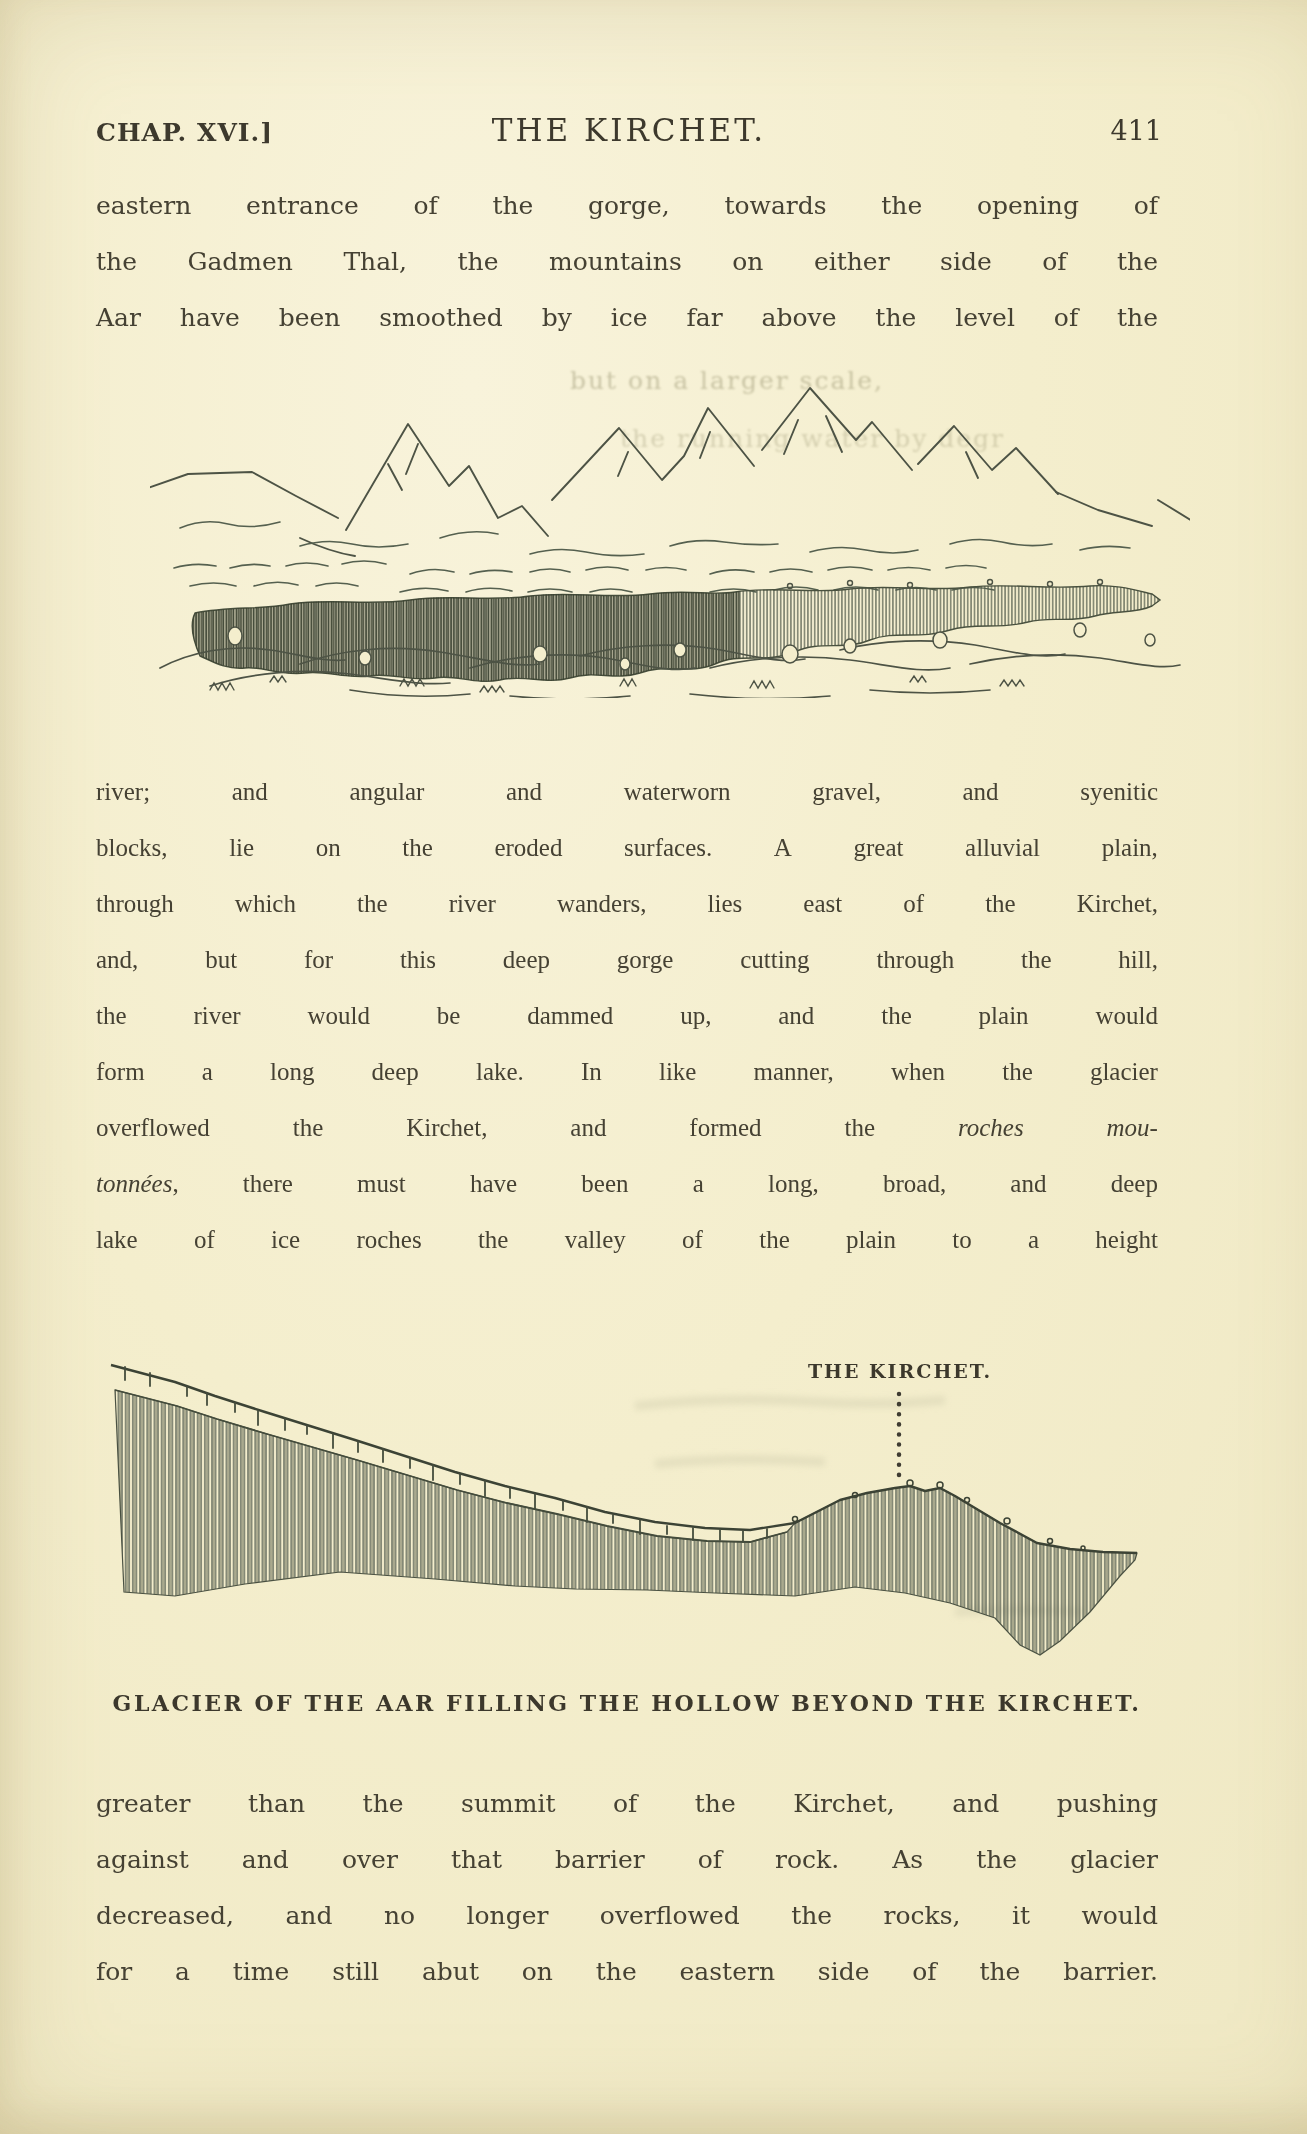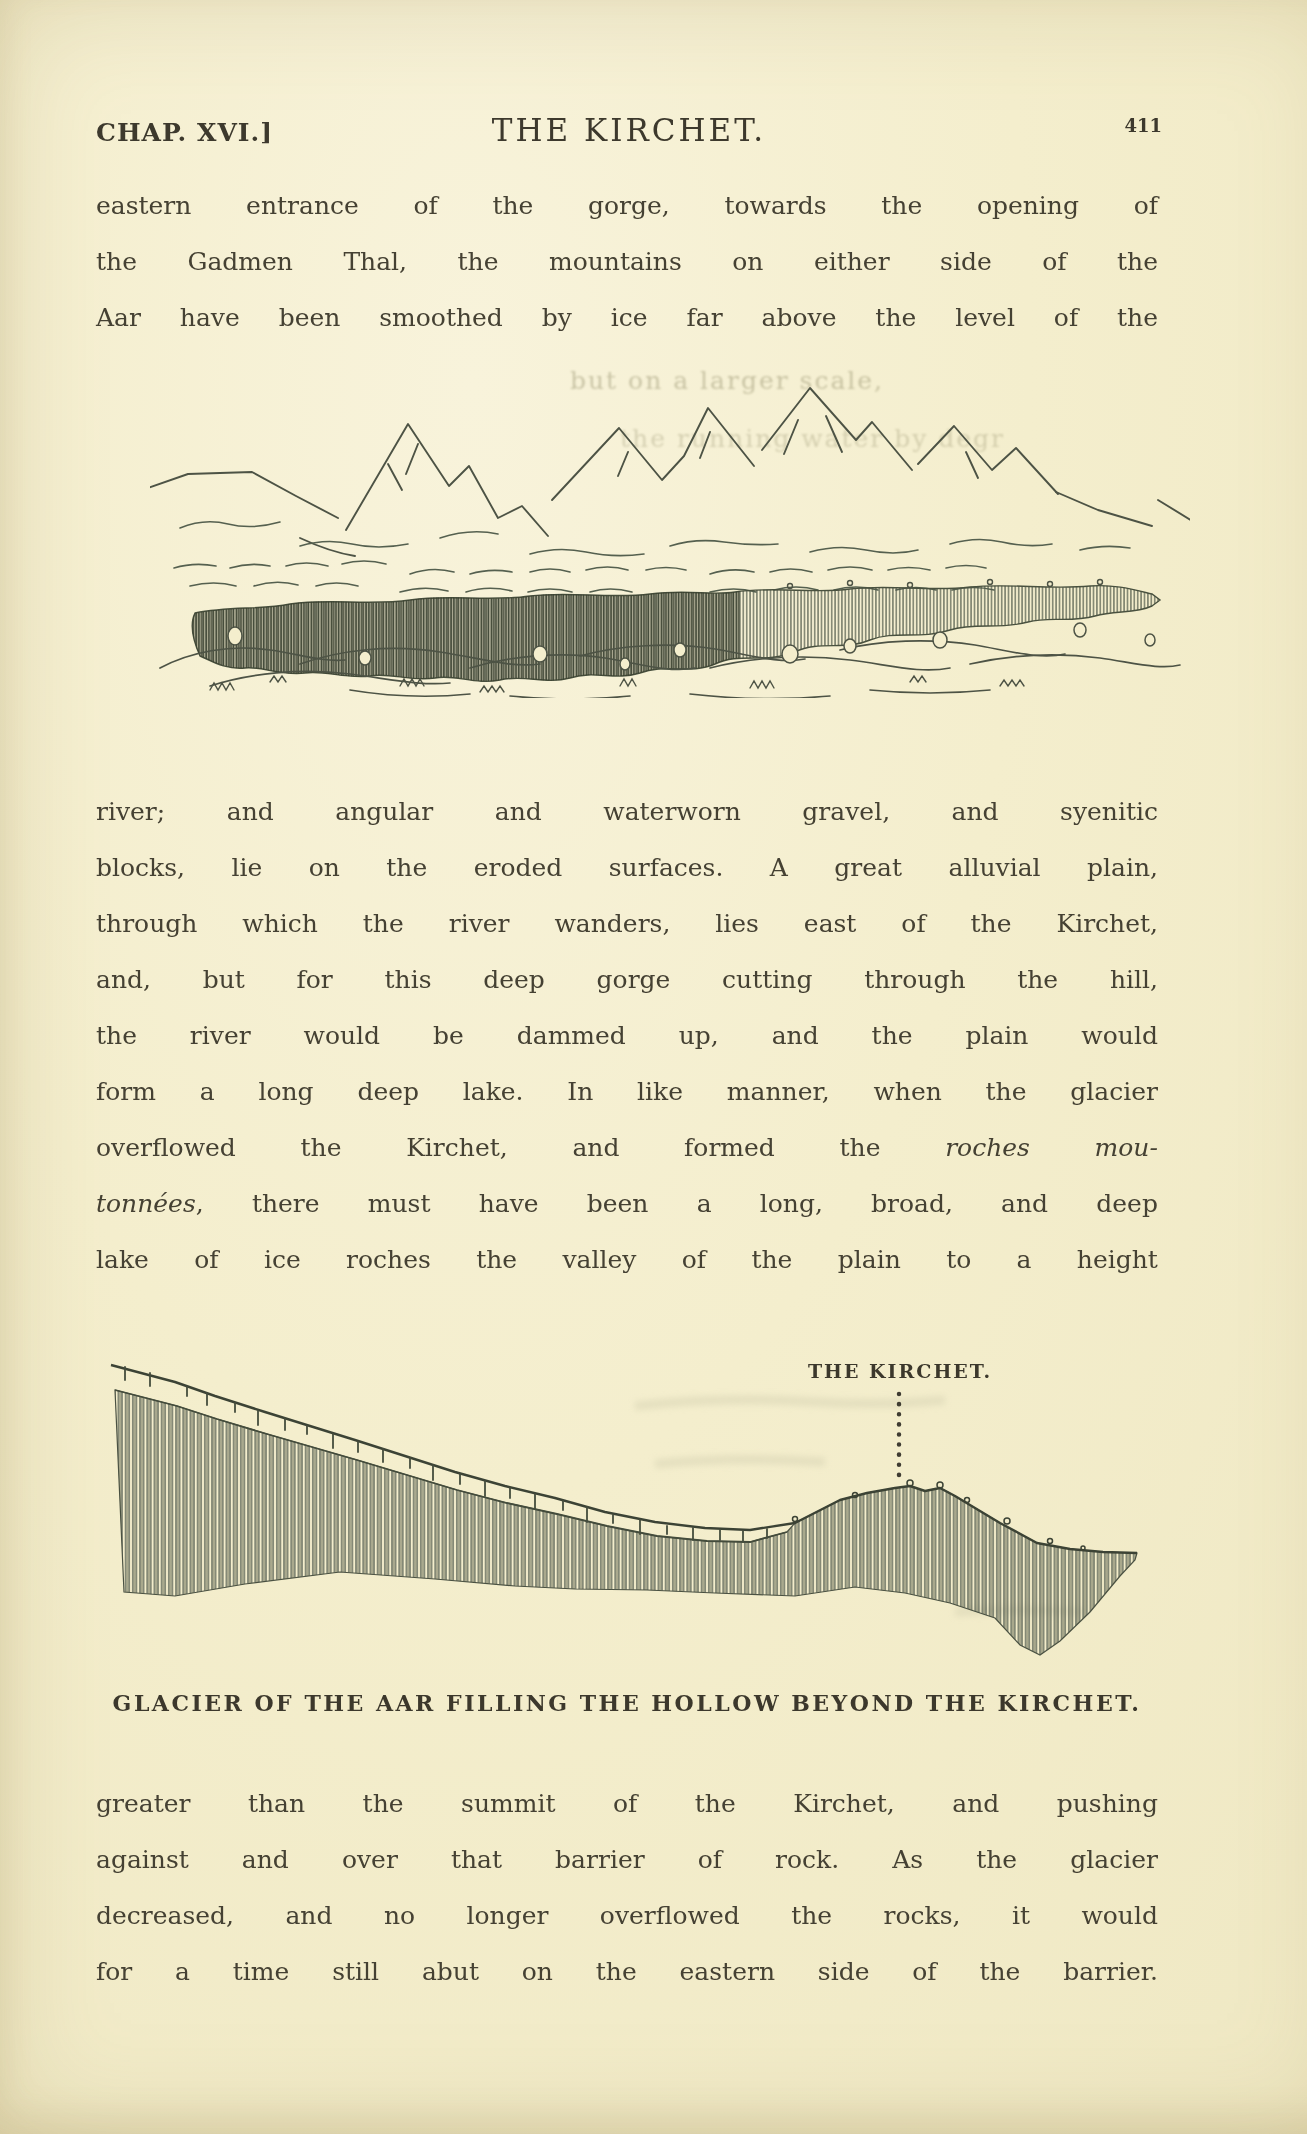--- a/index.html
+++ b/index.html
@@ -10,27 +10,27 @@
     box-shadow: inset 0 0 110px rgba(150,128,70,.22), inset 0 -16px 34px rgba(140,118,62,.14);
     font-family:"DejaVu Serif","Liberation Serif",serif;
     color:#454136;
     overflow:hidden;
     padding-left:41px;
   }
   
   .header{position:absolute;left:96px;right:186px;top:112px;height:44px;}
   .chap{position:absolute;left:0;top:6px;font-size:25px;letter-spacing:1px;font-weight:bold;color:#3d392d;}
   .title{position:absolute;left:50%;transform:translateX(-50%);top:0;font-size:31px;letter-spacing:3px;color:#3d392d;}
-  .folio{position:absolute;right:0;top:3px;font-size:18px;color:#3d392d;font-weight:bold;}
+  .folio{position:absolute;right:0;top:3px;font-size:27px;color:#3d392d;}
   
   .para{position:absolute;left:96px;width:1062px;font-size:25px;color:#454133;}
   .text-line{display:flex;justify-content:space-between;line-height:56px;}
   .para i{font-style:italic;margin-top:39px;}
   #para1{top:178px;}
-  #para2{top:784px;}
+  #para2{top:764px;font-family:Liberation Serif, serif;}
   #para3{top:1776px;}
   
   .caption{position:absolute;left:96px;width:1062px;text-align:center;
     font-size:22px;font-weight:bold;letter-spacing:2.5px;color:#3c382c;}
   #caption1{top:724px;}
   #caption2{top:1690px;}
   
   .fig{position:absolute;}
   #fig1{left:150px;top:368px;width:1040px;height:330px;}
   #fig2{left:95px;top:1360px;width:1060px;height:312px;}

